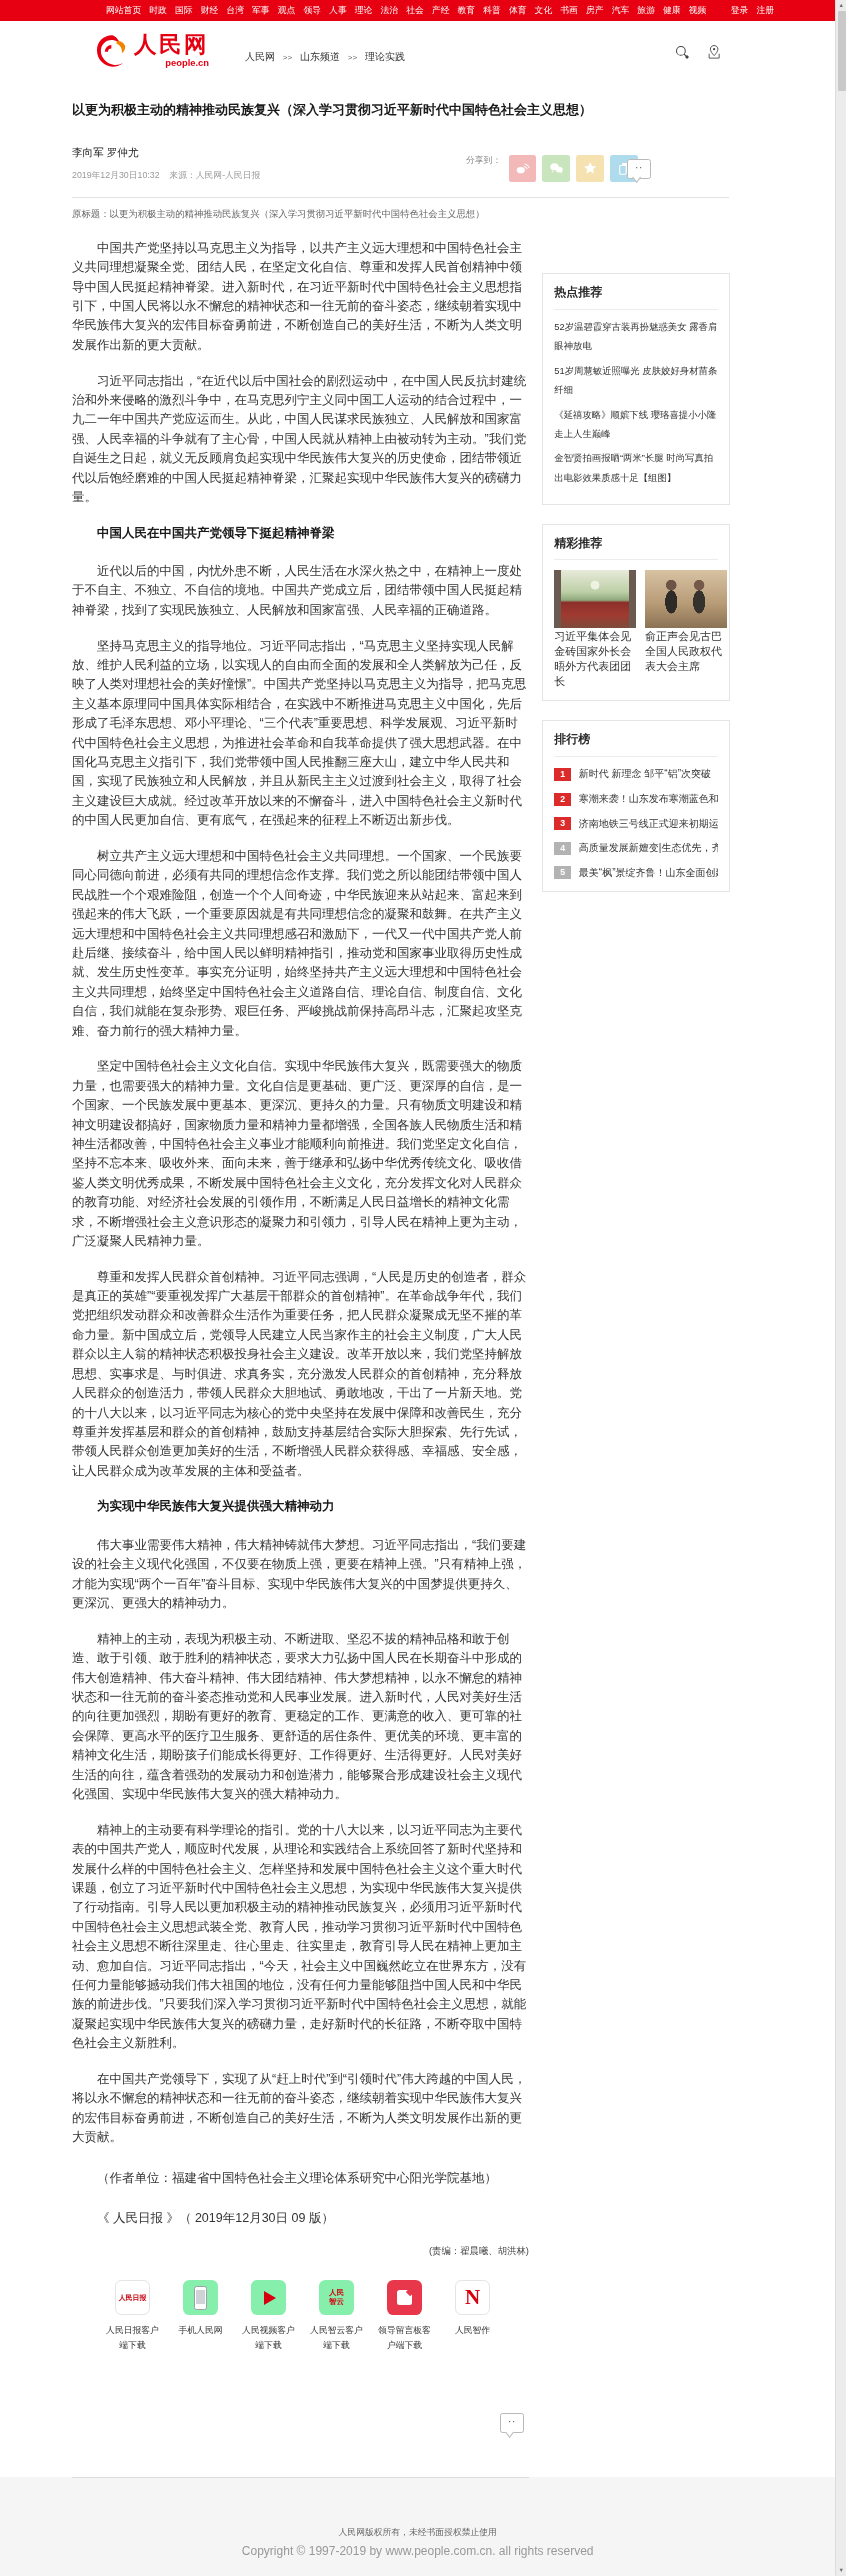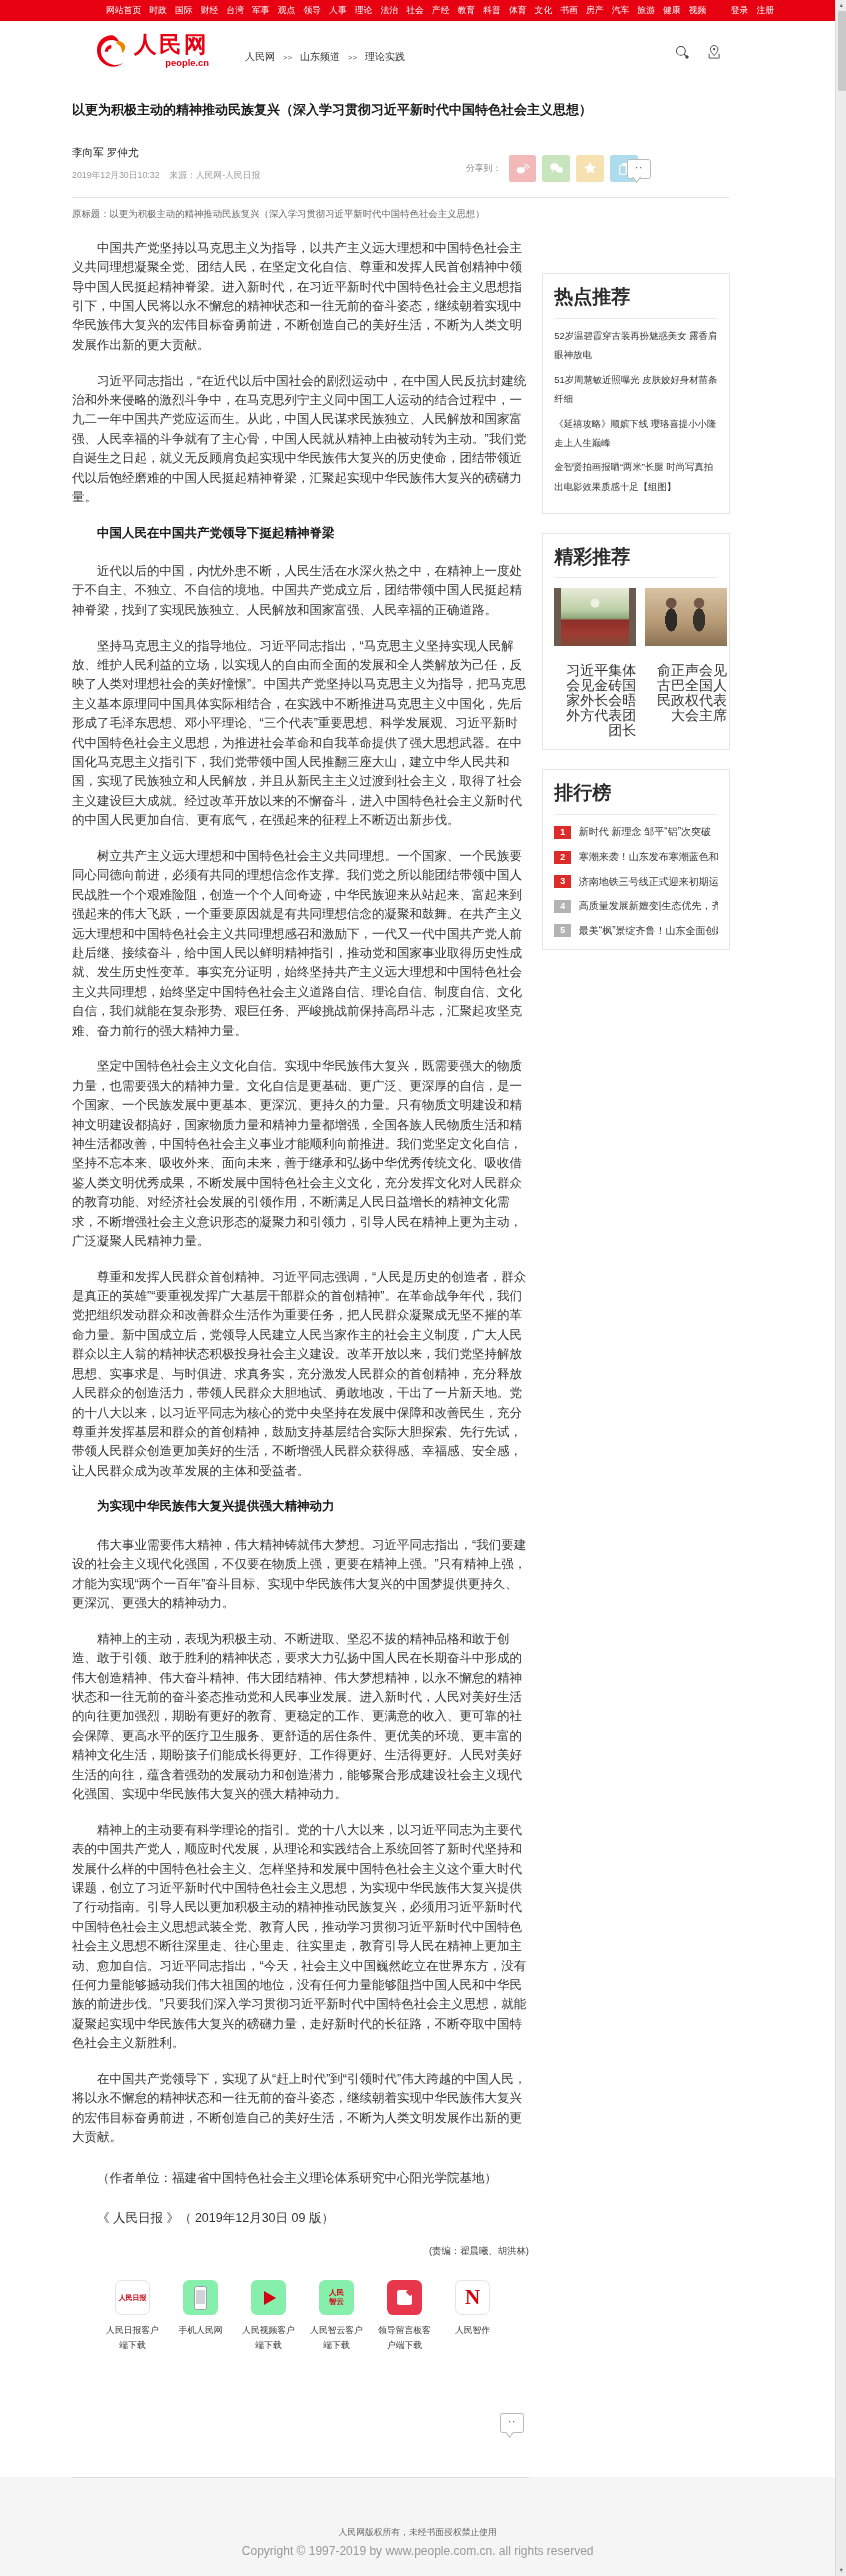--- a/index.html
+++ b/index.html
@@ -36,21 +36,21 @@
 
   
   .article-head { position:relative; }
   .art-title {
     margin: 13.8px 0 0 72px; width: 566px;
     font-size: 13px; line-height: 29px; font-weight: bold; color:#1a1a1a;
   }
   .art-authors { margin: 22.5px 0 0 72px; font-size:10.6px; color:#222; }
   .art-meta { margin: 10px 0 0 72px; font-size:8.8px; color:#999; }
   .art-meta .src { color:#999;text-align:center; }
-  .share-row { position:absolute; top: 60px; left: 466px; display:flex; align-items:center; }
+  .share-row { position:absolute; top: 60px; left: 466px; display:flex; }
   .share-label { font-size:8.8px; color:#888; margin-right:7.5px; }
   .share-ico {
     width:27.5px; height:27.5px; border-radius:2.5px; margin-right:6.3px;
     display:flex; align-items:center; justify-content:center; cursor:pointer;
   }
   .share-weibo { background:#f3b8b8; }
   .share-wechat { background:#c9e5bd; }
   .share-qzone { background:#f6e2b1; }
   .share-copy { background:#aedcec; }
   .bubble-btn {
@@ -72,37 +72,37 @@
   .art-body { margin: 17.5px 0 0 72px; width: 457px; font-size:12.5px; line-height:19.4px; color:#333; }
   .art-body p { text-indent: 2em; margin-bottom: 16.3px; }
   .art-body .lead-label { font-weight:bold; text-indent:2em; margin-bottom: 17.5px; color:#1a1a1a; }
   .art-body h3 { font-size:12.5px; line-height:19.4px; text-indent:2em; font-weight:bold; color:#1a1a1a; margin: 3.8px 0 19px; }
   .art-body .note { margin-top: 21px; }
   .editor-line { width: 457px; margin: 16.3px 0 0 72px; text-align:right; font-size:9.4px; color:#444; }
 
   
   .sidebar { position:absolute; left: 542px; top: 273px; width: 188px; }
   .side-box { background:#fff; border:0.6px solid #e5e5e5; padding: 10px 11.3px 11.3px; margin-bottom: 19px; }
-  .side-box h2 { font-size:19px; font-weight:bold; color:#2b2b2b; padding-bottom:7.5px; border-bottom:0.6px solid #ececec; font-weight:600; }
+  .side-box h2 { font-size:12px; font-weight:bold; color:#2b2b2b; padding-bottom:7.5px; border-bottom:0.6px solid #ececec; font-weight:600; }
   .hot-list { margin-top: 7.5px; }
   .hot-list li { list-style:none; font-size:9.4px; line-height:19.4px; color:#333; margin-bottom:5px; cursor:pointer; }
   .feat-imgs { display:flex; gap:8.8px; margin-top:10px; }
   .feat-item { width:82px; cursor:pointer; }
   .photo { width:82px; height:58px; display:block; }
   .photo-1 { background:
       linear-gradient(90deg, #6b5a50 0 9%, rgba(0,0,0,0) 9% 91%, #6b5a50 91%),
       radial-gradient(circle at 50% 26%, #eef2e0 0 7%, rgba(0,0,0,0) 8%),
       linear-gradient(180deg, #e8ead9 0%, #bccfa6 38%, #8fa87c 52%, #8c2f2a 56%, #a03a30 78%, #7d4b3a 100%); }
   .photo-2 { background:
       radial-gradient(ellipse 10px 19px at 32% 55%, #2e2a28 0 60%, rgba(0,0,0,0) 62%),
       radial-gradient(ellipse 10px 19px at 66% 55%, #35312c 0 60%, rgba(0,0,0,0) 62%),
       radial-gradient(circle at 32% 26%, #6b5346 0 7%, rgba(0,0,0,0) 8%),
       radial-gradient(circle at 66% 26%, #74584a 0 7%, rgba(0,0,0,0) 8%),
       linear-gradient(180deg, #d7c2a2 0%, #b89b77 58%, #8a7254 100%); }
-  .feat-cap { font-size:14px; line-height:15px; color:#333; text-align:right; margin-top:17px; }
+  .feat-cap { font-size:11px; line-height:15px; color:#333; text-align:left; margin-top:1px; }
   .rank-box { margin-bottom:0; }
   .rank-list { margin-top: 6.3px; }
   .rank-item { display:flex; align-items:center; margin-top: 10.6px; cursor:pointer; }
   .rank-num {
     flex: 0 0 17px; height:13px; margin-right: 7.5px; text-align:center;
     color:#fff; font-size:8.8px; font-weight:bold; line-height:13px;
   }
   .rank-hot { background:#dc2b2b; }
   .rank-cold { background:#b3b3b3; }
   .rank-text { font-size:10px; color:#333; white-space:nowrap; overflow:hidden; width: 144px; }

